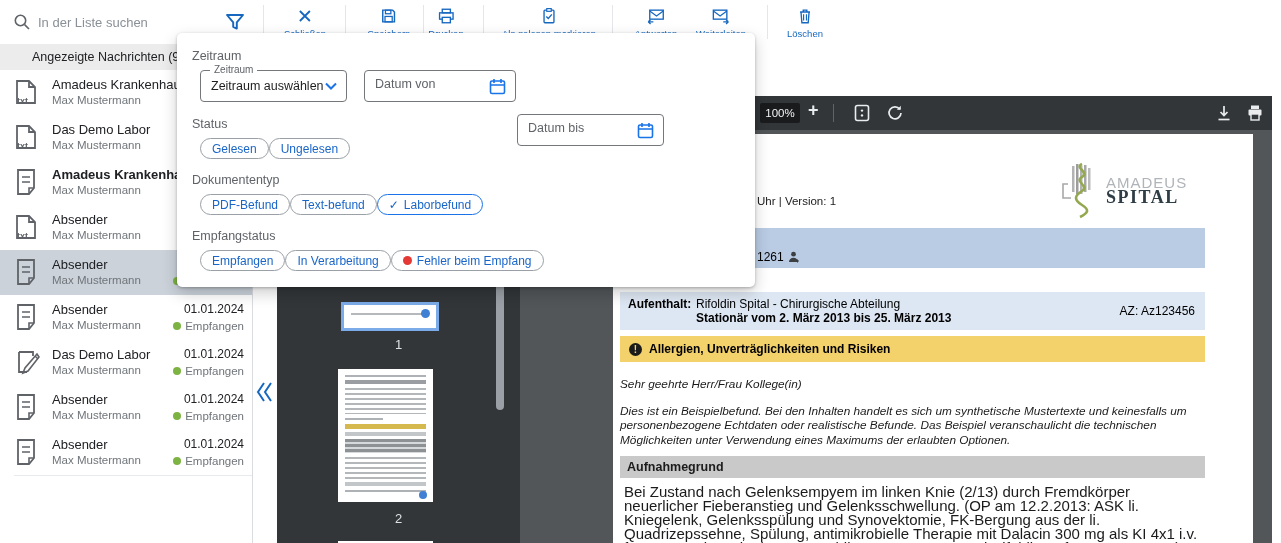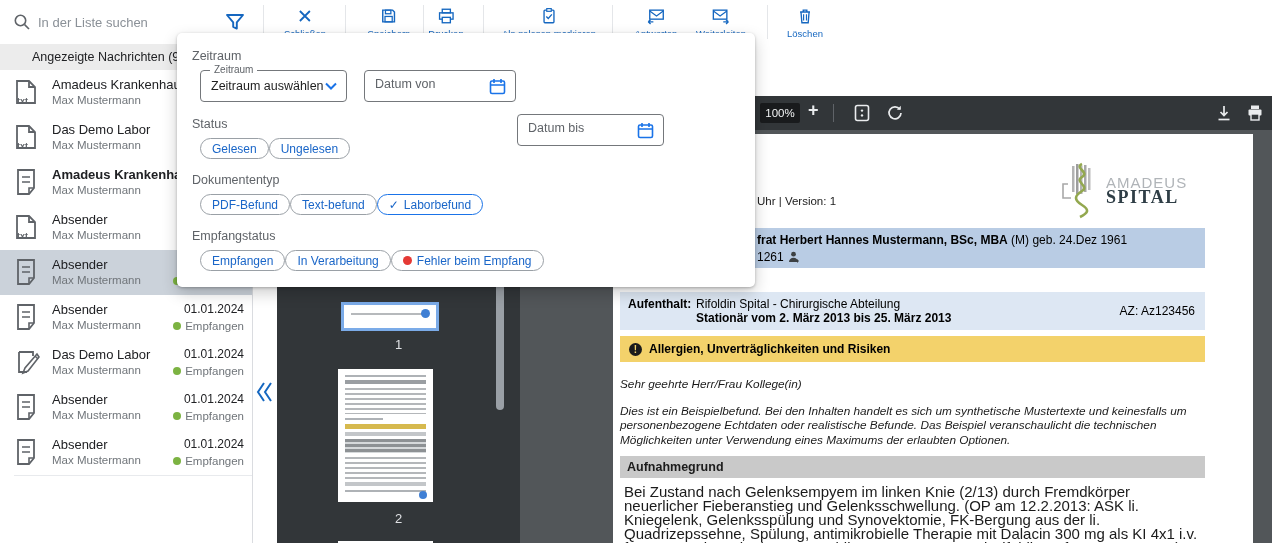--- a/index.html
+++ b/index.html
@@ -377,23 +377,20 @@
         <path d="M8 22h-5v14h8" fill="none" stroke="#a8a8a8" stroke-width="1.6"></path>
         <path d="M22 2c-8 4 8 8 0 13s8 9 0 14-8 9 0 14 6 8-2 12" fill="none" stroke="#93a84f" stroke-width="2.6"></path>
       </svg>
       <div>
         <div id="logo-amadeus">AMADEUS</div>
         <div id="logo-spital">SPITAL</div>
       </div>
     </div>
 
     <div id="patient-banner">
-      <div id="patient-l1">
-        <span style="font-weight:bold">frat Herbert Hannes Mustermann, BSc, MBA</span><span> (M) geb. 24.Dez 1961</span>
-      </div>
       <div id="patient-l2">
         <span>1261</span>
         <svg width="12" height="12" viewBox="0 0 12 12">
           <circle cx="5.5" cy="3.2" r="2.4" fill="#3c4043"></circle>
           <path d="M1 11c0-2.6 2-4.2 4.5-4.2S10 8.4 10 11z" fill="#3c4043"></path>
           <path d="M9.5 8.5v3M8 10h3" stroke="#3c4043" stroke-width="1"></path>
         </svg>
       </div>
     </div>
 

